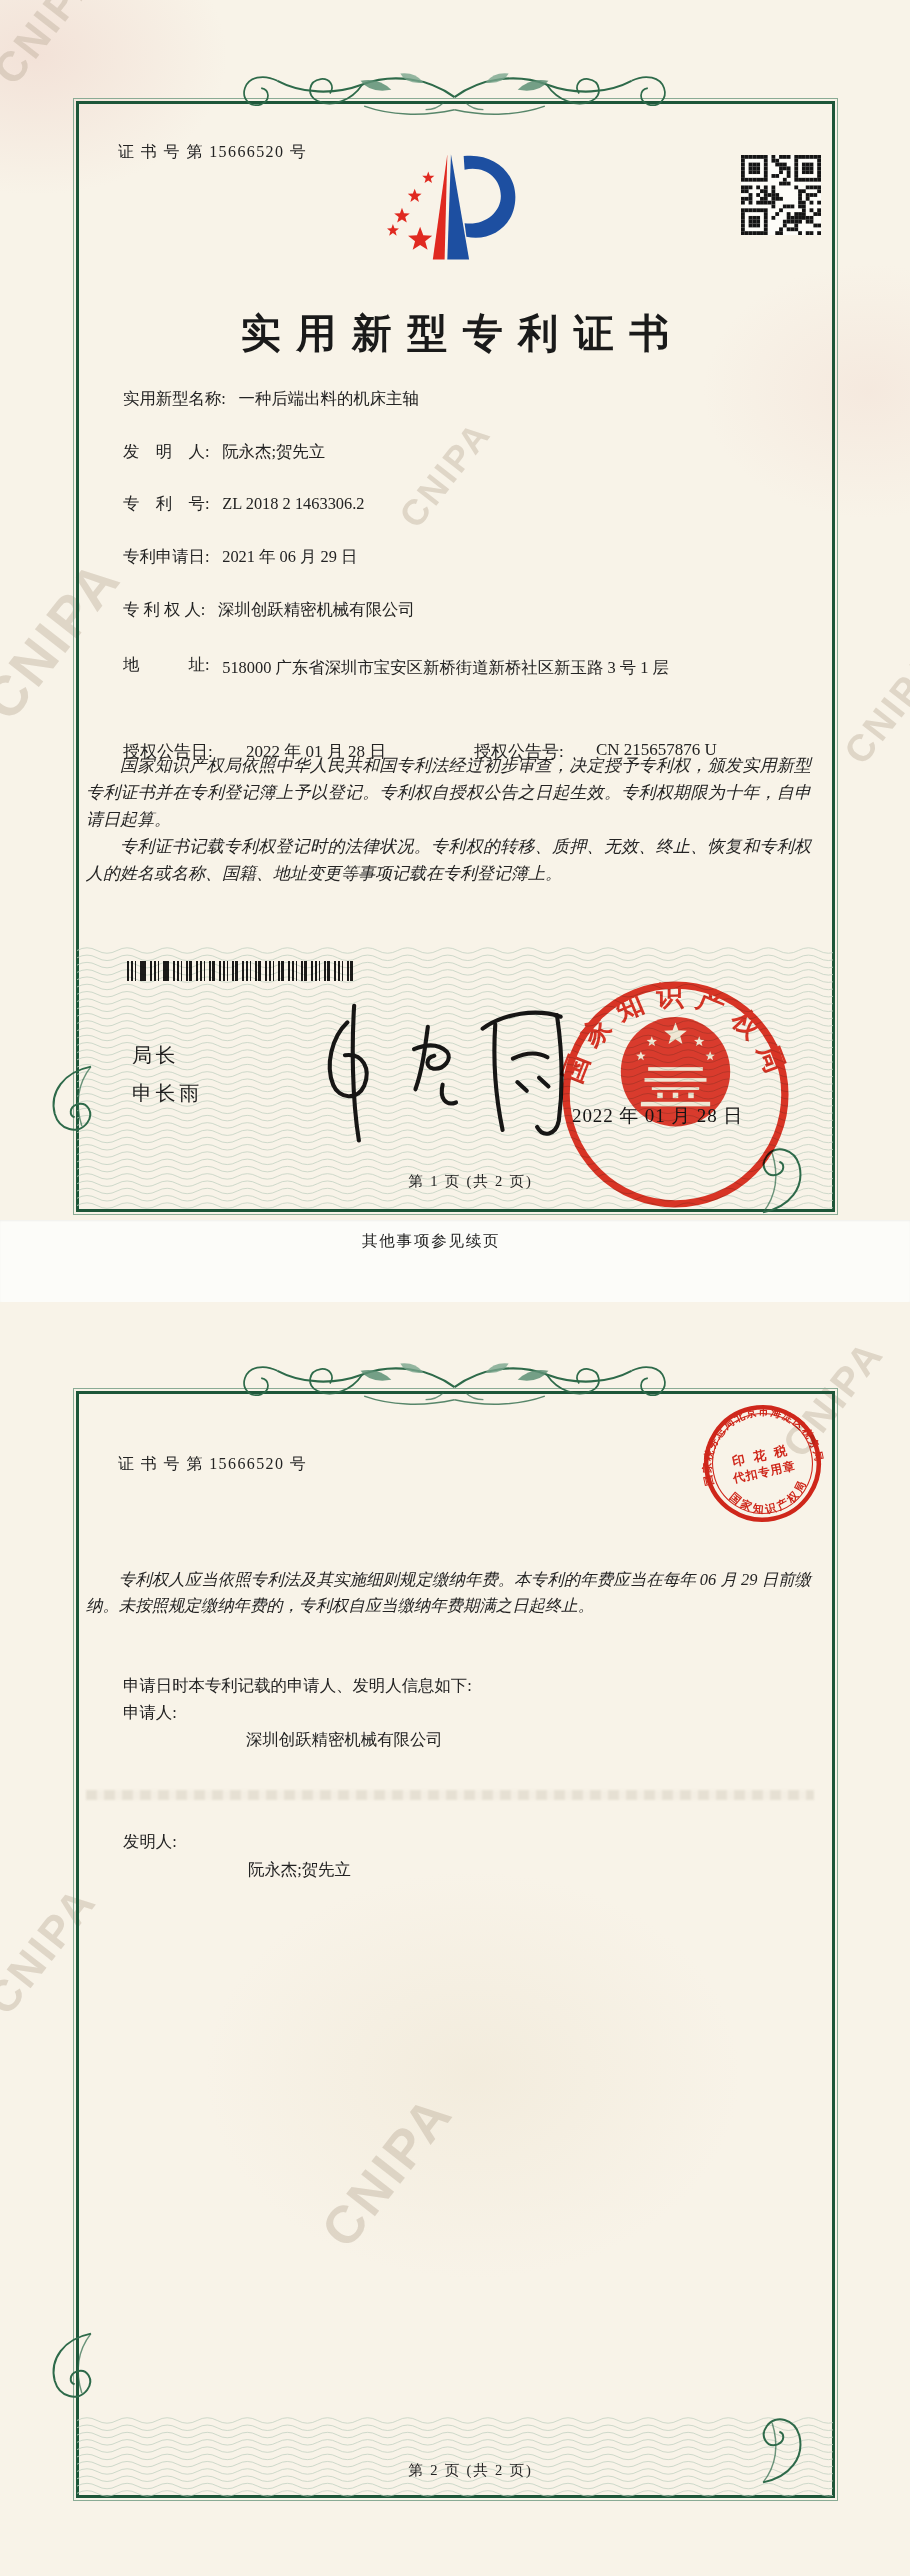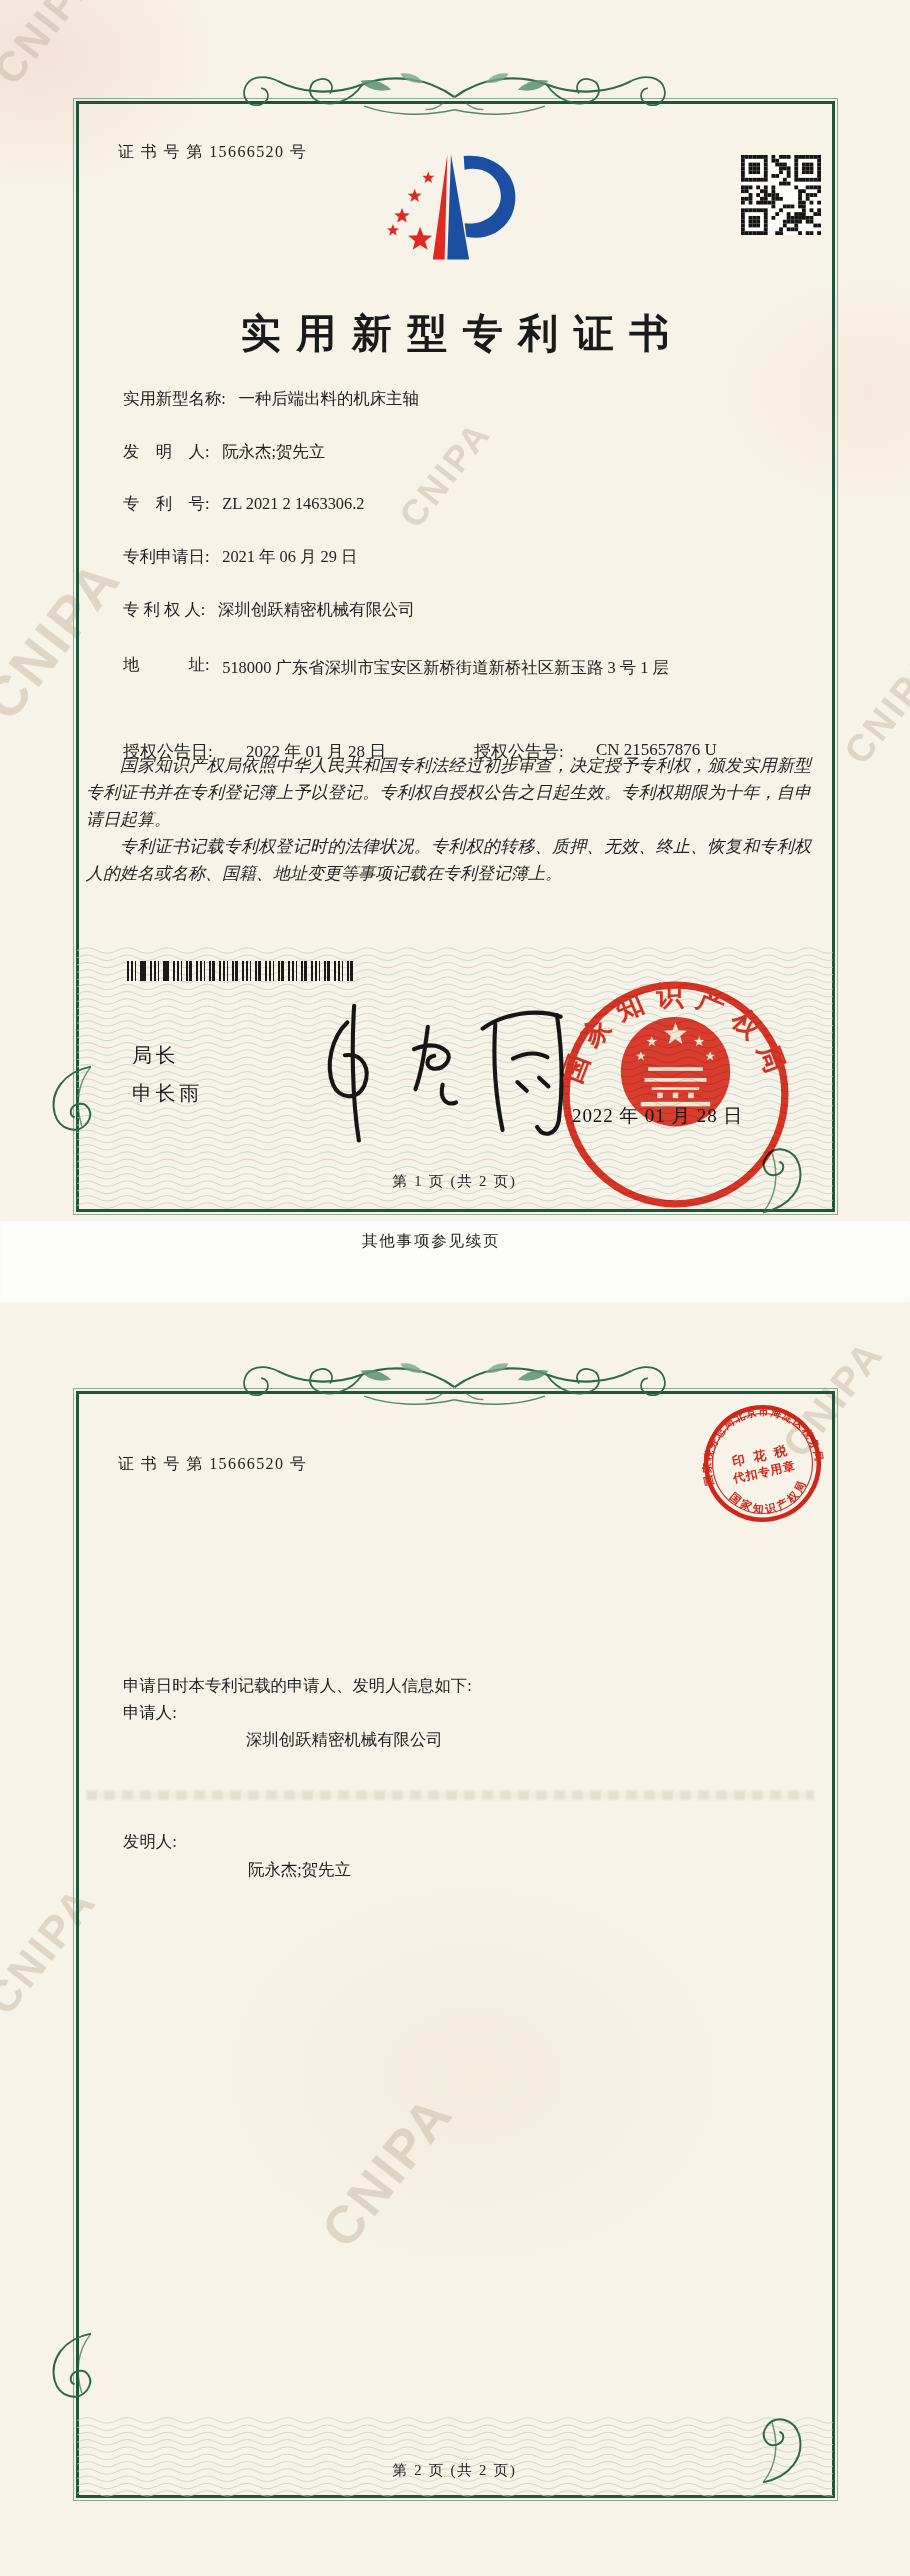--- a/index.html
+++ b/index.html
@@ -41,21 +41,21 @@
       #1b1b1b 15.5px 19px, transparent 19px 23px);}
   .director{position:absolute;font-family:Liberation Serif, serif;
     font-size:20px;letter-spacing:3.6px;color:#1f1f1f;margin-top:6px;}
   .sig-svg{position:absolute;mix-blend-mode:multiply;}
   .sig-svg path{fill:none;stroke:#171717;stroke-width:4.5;stroke-linecap:round;stroke-linejoin:round;}
   .seal-svg{position:absolute;mix-blend-mode:multiply;opacity:.95;}
   .seal-svg text{fill:#dd2b1c;font-weight:700;}
   .seal-date{position:absolute;font-size:19px;letter-spacing:0.9px;color:#141414;white-space:nowrap;}
   .stamp-svg{position:absolute;mix-blend-mode:multiply;transform:rotate(-12deg);}
   .stamp-svg text{fill:#d5291d;font-weight:700;}
-  .pfooter{position:absolute;left:73px;width:763px;text-align:center;font-size:14.6px;letter-spacing:1.8px;}
+  .pfooter{position:absolute;left:73px;width:763px;text-align:center;font-size:14.6px;letter-spacing:1.8px;padding-left:16px;}
   .note-strip{position:absolute;left:0;width:910px;background:#fcfcf9;box-shadow:0 0.9px 1.8px rgba(0,0,0,.05) inset;}
   .note{position:absolute;font-size:15.5px;letter-spacing:1.8px;}
   .info{position:absolute;font-size:16.4px;white-space:nowrap;}
   .band{position:absolute;height:10px;filter:blur(1.1px);opacity:.55;
     background:repeating-linear-gradient(90deg,rgba(158,148,126,.35) 0 11px,rgba(158,148,126,.08) 11px 18px);}
   .orn{position:absolute;}
   .orn *{vector-effect:non-scaling-stroke;}
   .qr-svg{position:absolute;}
   .logo-svg{position:absolute;}
 </style>
@@ -381,21 +381,21 @@
 
   <h1 class="page-title" style="top:306px;margin:0">实用新型专利证书</h1>
 
   <div class="frow" style="top:388px">
     <span class="lbl">实用新型名称:</span><span class="val">一种后端出料的机床主轴</span>
   </div>
   <div class="frow" style="top:441px">
     <span class="lbl">发　明　人:</span><span class="val">阮永杰;贺先立</span>
   </div>
   <div class="frow" style="top:493px">
-    <span class="lbl">专　利　号:</span><span class="val">ZL 2021 2 1463306.2</span>
+    <span class="lbl">专　利　号:</span><span class="val">ZL 2018 2 1463306.2</span>
   </div>
   <div class="frow" style="top:546px">
     <span class="lbl">专利申请日:</span><span class="val">2021 年 06 月 29 日</span>
   </div>
   <div class="frow" style="top:599px">
     <span class="lbl">专 利 权 人:</span><span class="val">深圳创跃精密机械有限公司</span>
   </div>
   <div class="frow addr" style="top:654px">
     <span class="lbl">地　　　址:</span><span class="val">518000 广东省深圳市宝安区新桥街道新桥社区新玉路 3 号 1 层</span>
   </div>
@@ -497,20 +497,23 @@
     <text font-size="11.5" letter-spacing="1.5">
       <textPath href="#stampTopArc" startOffset="50%" text-anchor="middle">国家税务总局北京市海淀区税务局</textPath>
     </text>
     <text x="70" y="66" font-size="14" letter-spacing="3" text-anchor="middle">印 花 税</text>
     <text x="70" y="84" font-size="13" letter-spacing="1" text-anchor="middle">代扣专用章</text>
     <text font-size="12" letter-spacing="3">
       <textPath href="#stampBotArc" startOffset="50%" text-anchor="middle">国家知识产权局</textPath>
     </text>
   </svg>
 
+  <div class="paras" style="top:1567px;font-size:16.4px;line-height:26px">
+    <p>专利权人应当依照专利法及其实施细则规定缴纳年费。本专利的年费应当在每年 06 月 29 日前缴纳。未按照规定缴纳年费的，专利权自应当缴纳年费期满之日起终止。</p>
+  </div>
 
   <div class="info" style="left:123px;top:1675px">申请日时本专利记载的申请人、发明人信息如下:</div>
   <div class="info" style="left:123px;top:1702px">申请人:</div>
   <div class="info" style="left:246px;top:1729px">深圳创跃精密机械有限公司</div>
   <div class="band" style="left:86px;top:1790px;width:728px"></div>
   <div class="info" style="left:123px;top:1831px">发明人:</div>
   <div class="info" style="left:248px;top:1859px">阮永杰;贺先立</div>
 
   <div class="pfooter" style="top:2461px">第 2 页 (共 2 页)</div>
 

